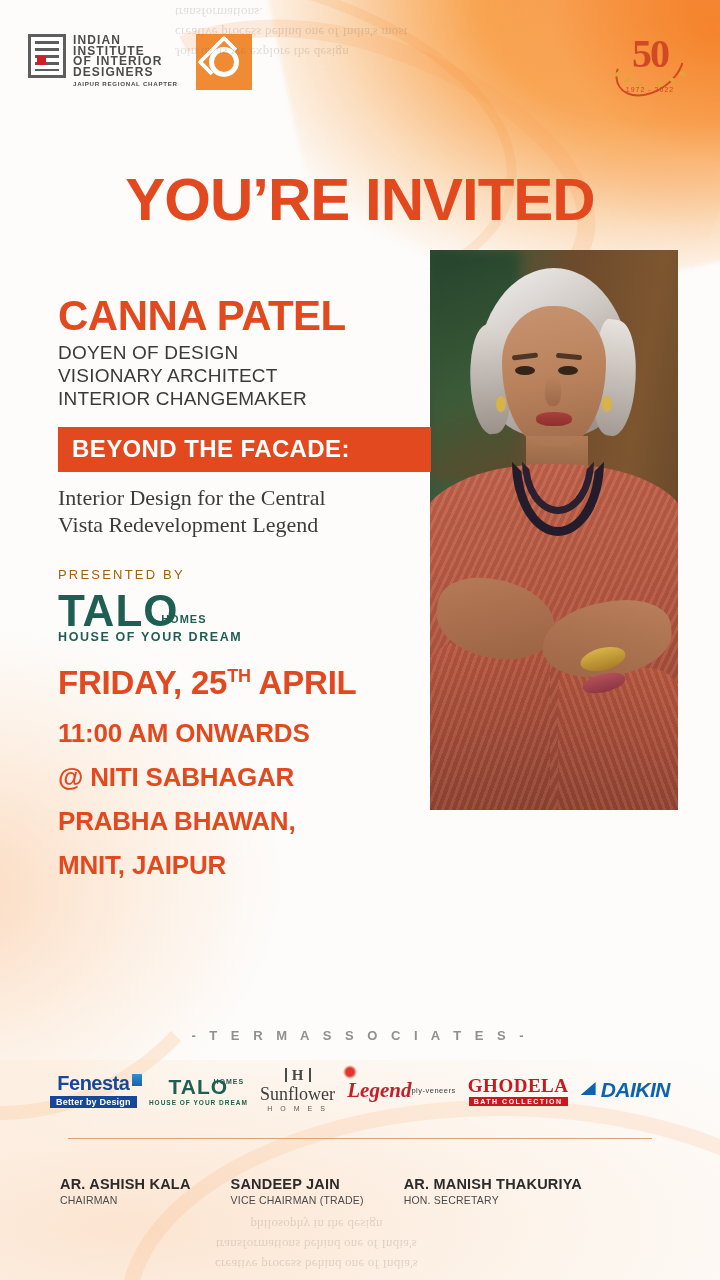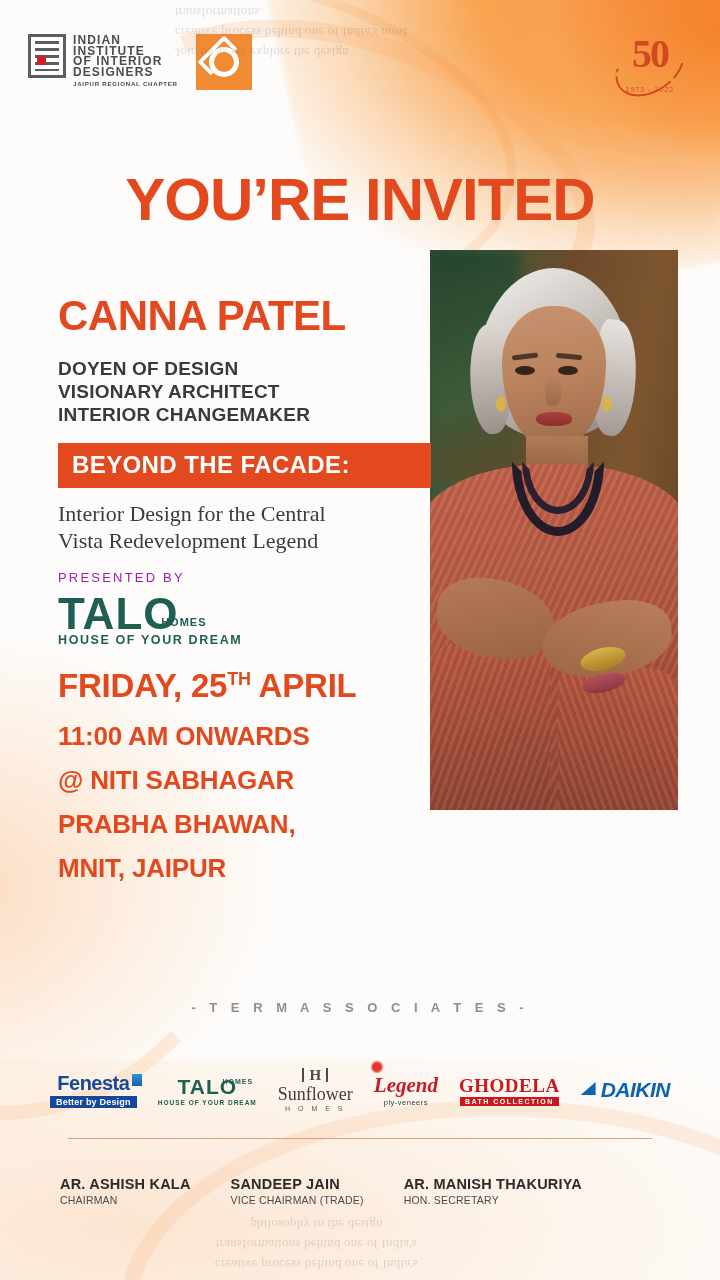--- a/index.html
+++ b/index.html
@@ -316,40 +316,40 @@
     position: absolute; left: 58px; top: 288px; width: 380px;
   }
   .meet {
     font-size: 27px; font-weight: 700; color: #2b2b2b; letter-spacing: .5px;
   }
   .speaker {
     font-size: 42px; font-weight: 700; color: #e2491f;
     letter-spacing: -.5px; line-height: 48px; margin-top: 4px;
   }
   .roles {
-    margin-top: 17px;
-    font-size: 19px; font-weight: 700; color: #3a3a3a;
+    margin-top: 1px;
+    font-size: 19px; font-weight: 400; color: #3a3a3a;
     line-height: 23px; letter-spacing: .2px;
   }
   .talk-band {
     margin-top: 17px;
     background: #e2491f;
     color: #ffffff;
     font-size: 24px; font-weight: 700; letter-spacing: .4px;
     padding: 8px 14px 9px 14px;
     width: 373px;
   }
   .talk-sub {
     margin-top: 12px;
     font-family: "Liberation Serif", serif;
     font-size: 22px; line-height: 27px; color: #3c3c3c;
   }
   .presented {
-    margin-top: 16px;
-    font-size: 13px; letter-spacing: 2.2px; color: #a21caf; font-weight: 400;
+    margin-top: 29px;
+    font-size: 13px; letter-spacing: 2.2px; color: #a16207; font-weight: 400;
   }
   .talo {
     margin-top: 6px; width: 230px;
   }
   .talo .word {
     font-size: 44px; font-weight: 700; color: #1f5e52;
     letter-spacing: 1px; line-height: 46px; position: relative;
     display: inline-block;
   }
   .talo .word .sup {
@@ -371,21 +371,21 @@
     line-height: 44px; letter-spacing: -.2px;
   }
   .blurb {
     position: absolute; left: 66px; top: 868px; width: 610px;
     font-family: "Liberation Serif", serif;
     font-size: 23px; line-height: 34px; color: #4a4a4a;
   }
 
   
   .assoc-title {
-    position: absolute; top: 1000px; left: 0; width: 100%;
+    position: absolute; top: 1028px; left: 0; width: 100%;
     text-align: center;
     color: #8f8f8f; font-size: 13px; font-weight: 700;
     letter-spacing: 5px;
   }
   .sponsors {
     position: absolute; top: 1068px; left: 50px; width: 620px;
     display: flex; align-items: center; justify-content: space-between;
   }
   .sp { height: 44px; display: flex; align-items: center; justify-content: center; }
   .sp-fenesta {
@@ -418,21 +418,21 @@
   }
   .sp-sun .mark::after {
     content:"H"; position:absolute; inset:0; display:flex; align-items:center;
     justify-content:center; font-size:15px; color:#4a4a4a; font-weight:700;
     font-family:"Liberation Serif", serif;
   }
   .sp-sun .n {
     font-family: "Liberation Serif", serif; font-size: 18px; color: #3d3d3d;
   }
   .sp-sun .s { font-size: 7px; letter-spacing: 3px; color: #5a5a5a; text-align:center; }
-  .sp-legend { flex-direction: column; }
+  .sp-legend { }
   .sp-legend .n {
     font-family: "Liberation Serif", serif; font-style: italic;
     font-size: 21px; font-weight: 700; color: #c0202a;
     position: relative;
   }
   .sp-legend .n::before {
     content:""; position:absolute; left:-4px; top:-13px; width:14px; height:14px;
     background: radial-gradient(circle, #e3352c 0 40%, rgba(227,53,44,0) 70%);
   }
   .sp-legend .s { font-size: 7.5px; color: #3b3b3b; letter-spacing: .5px; }

